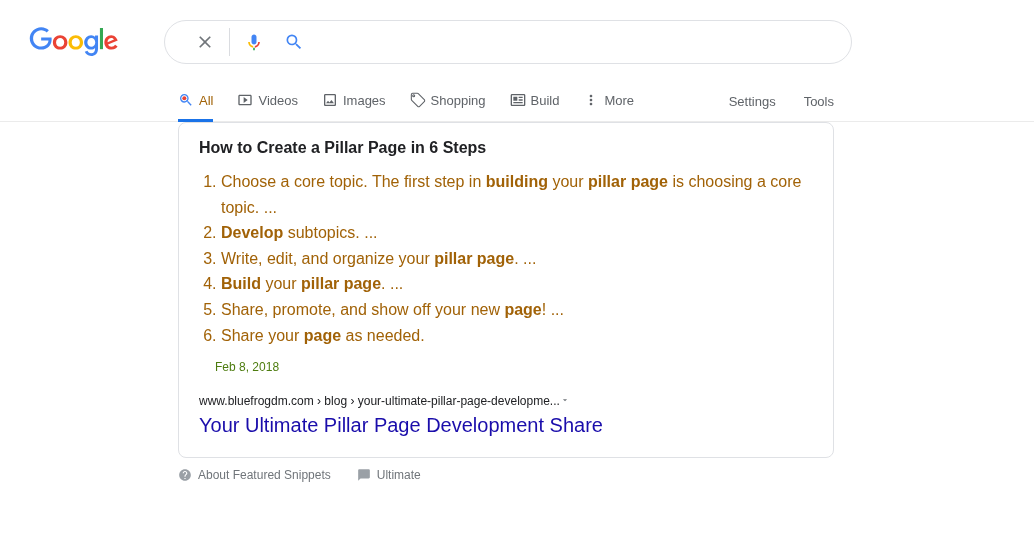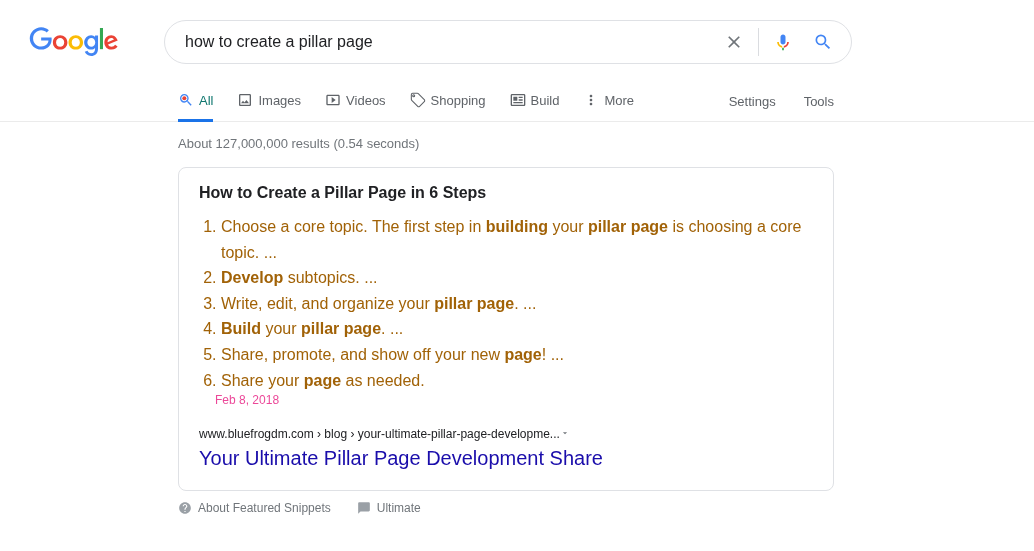--- a/index.html
+++ b/index.html
@@ -16,35 +16,35 @@
   .searchbox input {
     flex: 1; border: none; outline: none;
     font-size: 16px; color: #202124; background: transparent;
   }
   .sb-icons { display: flex; align-items: center; gap: 0; }
   .sb-icon { width: 40px; height: 40px; display: flex; align-items: center; justify-content: center; cursor: pointer; }
   .sb-divider { width: 1px; height: 28px; background: #dadce0; margin: 0 4px; }
   .tabsbar { display: flex; align-items: center; border-bottom: 1px solid #ebebeb; margin-top: 18px; padding-left: 178px; height: 40px; }
   .tabs { display: flex; gap: 24px; }
   .tab { display: flex; align-items: center; gap: 5px; color: #5f6368; font-size: 13px; cursor: pointer; height: 40px; border-bottom: 3px solid transparent; }
-  .tab.active { color: #0f766e; border-bottom-color: #1a73e8; }
+  .tab.active { color: #a16207; border-bottom-color: #1a73e8; }
   .tab svg { width: 16px; height: 16px; }
   .right-tools { margin-left: auto; margin-right: 200px; display: flex; gap: 28px; color: #5f6368; font-size: 13px; }
   .right-tools span { cursor: pointer; }
   .main { margin-left: 178px; width: 656px; }
   .result-stats { color: #70757a; font-size: 13px; padding: 14px 0 16px 0; }
   .snippet-card {
     border: 1px solid #dfe1e5; border-radius: 8px;
     padding: 16px 20px 20px 20px;
   }
   .snippet-title { font-size: 16px; font-weight: bold; margin-bottom: 12px; color:#202124; }
   .snippet-list { list-style: decimal; padding-left: 22px; color: #a16207; font-size: 16px; }
   .snippet-list li { line-height: 1.6; }
   .snippet-list b { font-weight: bold; }
-  .snippet-date { font-size: 12px; color: #ec4899; margin: 0 0 20px 16px; }
+  .snippet-date { font-size: 12px; color: #4d7c0f; margin: 12px 0 20px 16px; }
   .url-line { font-size: 12px; color: #202124; display:flex; align-items:center; gap:0;}
   .dropdown-caret { cursor:pointer; }
   .result-link { display:block; color: #1a0dab; font-size: 20px; margin-top: 6px; text-decoration: none; cursor:pointer;}
   .footer-links { margin-left: 178px; width: 656px; display:flex; justify-content:flex-start; gap:26px; align-items:center; padding: 10px 4px 0 0; font-size:12px; color:#70757a;}
   .footer-links .fl { display:flex; align-items:center; gap:6px; cursor:pointer;}
   .footer-links svg { width:14px; height:14px; }
 </style>
 </head>
 <body>
 
@@ -53,21 +53,20 @@
     <svg viewBox="0 0 272 92" width="92" height="30">
       <path fill="#EA4335" d="M115.75 47.18c0 12.77-9.99 22.18-22.25 22.18s-22.25-9.41-22.25-22.18C71.25 34.32 81.24 25 93.5 25s22.25 9.32 22.25 22.18zm-9.74 0c0-7.98-5.79-13.44-12.51-13.44S80.99 39.2 80.99 47.18c0 7.9 5.79 13.44 12.51 13.44s12.51-5.55 12.51-13.44z"></path>
       <path fill="#FBBC05" d="M163.75 47.18c0 12.77-9.99 22.18-22.25 22.18s-22.25-9.41-22.25-22.18c0-12.85 9.99-22.18 22.25-22.18s22.25 9.32 22.25 22.18zm-9.74 0c0-7.98-5.79-13.44-12.51-13.44s-12.51 5.46-12.51 13.44c0 7.9 5.79 13.44 12.51 13.44s12.51-5.55 12.51-13.44z"></path>
       <path fill="#4285F4" d="M209.75 26.34v39.82c0 16.38-9.66 23.07-21.08 23.07-10.75 0-17.22-7.19-19.66-13.07l8.48-3.53c1.51 3.61 5.21 7.87 11.17 7.87 7.31 0 11.84-4.51 11.84-13v-3.19h-.34c-2.18 2.69-6.38 5.04-11.68 5.04-11.09 0-21.25-9.66-21.25-22.09 0-12.52 10.16-22.26 21.25-22.26 5.29 0 9.49 2.35 11.68 4.96h.34v-3.61h9.25zm-8.56 20.92c0-7.81-5.21-13.52-11.84-13.52-6.72 0-12.35 5.71-12.35 13.52 0 7.73 5.63 13.36 12.35 13.36 6.63 0 11.84-5.63 11.84-13.36z"></path>
       <path fill="#34A853" d="M225 3v65h-9.5V3h9.5z"></path>
       <path fill="#EA4335" d="M262.02 54.48l7.56 5.04c-2.44 3.61-8.32 9.83-18.48 9.83-12.6 0-22.01-9.74-22.01-22.18 0-13.19 9.49-22.18 20.92-22.18 11.51 0 17.14 9.16 18.98 14.11l1.01 2.52-29.65 12.28c2.27 4.45 5.8 6.72 10.75 6.72 4.96 0 8.4-2.44 10.92-6.14zm-23.27-7.98l19.82-8.23c-1.09-2.77-4.37-4.7-8.23-4.7-4.95 0-11.84 4.37-11.59 12.93z"></path>
       <path fill="#4285F4" d="M35.29 41.41V32H67c.31 1.64.47 3.58.47 5.68 0 7.06-1.93 15.79-8.15 22.01-6.05 6.3-13.78 9.66-24.02 9.66C16.32 69.35.36 53.89.36 34.91.36 15.93 16.32.47 35.3.47c10.5 0 17.98 4.12 23.6 9.49l-6.64 6.64c-4.03-3.78-9.49-6.72-16.97-6.72-13.86 0-24.7 11.17-24.7 25.03 0 13.86 10.84 25.03 24.7 25.03 8.99 0 14.11-3.61 17.39-6.89 2.66-2.66 4.41-6.46 5.1-11.65l-22.49.01z"></path>
     </svg>
   </div>
   <div class="searchbox">
-    <input type="text" value="how to create a pillar page" style="">
     <div class="sb-icons">
       <div class="sb-icon">
         <svg width="20" height="20" viewBox="0 0 24 24">
             <path fill="#70757a" d="M19 6.41L17.59 5 12 10.59 6.41 5 5 6.41 10.59 12 5 17.59 6.41 19 12 13.41 17.59 19 19 17.59 13.41 12z"></path>
           </svg>
       </div>
       <div class="sb-divider"></div>
       <div class="sb-icon">
         <svg width="20" height="20" viewBox="0 0 24 24">
           <path fill="#4285F4" d="M12 15c1.66 0 3-1.34 3-3V6c0-1.66-1.34-3-3-3S9 4.34 9 6v6c0 1.66 1.34 3 3 3z"></path>
@@ -89,29 +88,29 @@
   <div class="tabs">
     <div class="tab active">
       <svg viewBox="0 0 24 24">
           <path fill="#4285F4" d="M15.5 14h-.79l-.28-.27A6.47 6.47 0 0016 9.5 6.5 6.5 0 109.5 16a6.47 6.47 0 004.23-1.57l.27.28v.79l5 4.99L20.49 19l-4.99-5zm-6 0C7.01 14 5 11.99 5 9.5S7.01 5 9.5 5 14 7.01 14 9.5 11.99 14 9.5 14z"></path>
           <circle cx="9.5" cy="9.5" r="3" fill="#EA4335"></circle>
         </svg>
       <span>All</span>
     </div>
     <div class="tab">
       <svg viewBox="0 0 24 24">
+          <path fill="#5f6368" d="M10 16.5l6-4.5-6-4.5v9zM20 4H4c-1.1 0-2 .9-2 2v12c0 1.1.9 2 2 2h16c1.1 0 2-.9 2-2V6c0-1.1-.9-2-2-2zm0 14H4V6h16v12z"></path>
+        </svg>
+      <span>Videos</span>
+    </div>
+    <div class="tab">
+      <svg viewBox="0 0 24 24">
           <path fill="#5f6368" d="M19 5v14H5V5h14m0-2H5c-1.1 0-2 .9-2 2v14c0 1.1.9 2 2 2h14c1.1 0 2-.9 2-2V5c0-1.1-.9-2-2-2zm-4.86 8.86l-3 3.87L9 13.14 6 17h12l-3.86-5.14z"></path>
         </svg>
       <span>Images</span>
-    </div>
-    <div class="tab">
-      <svg viewBox="0 0 24 24">
-          <path fill="#5f6368" d="M10 16.5l6-4.5-6-4.5v9zM20 4H4c-1.1 0-2 .9-2 2v12c0 1.1.9 2 2 2h16c1.1 0 2-.9 2-2V6c0-1.1-.9-2-2-2zm0 14H4V6h16v12z"></path>
-        </svg>
-      <span>Videos</span>
     </div>
     <div class="tab">
       <svg viewBox="0 0 24 24">
           <path fill="#5f6368" d="M21.41 11.58l-9-9C12.05 2.22 11.55 2 11 2H4c-1.1 0-2 .9-2 2v7c0 .55.22 1.05.59 1.42l9 9c.36.36.86.58 1.41.58s1.05-.22 1.41-.59l7-7c.37-.36.59-.86.59-1.41s-.23-1.06-.59-1.42zM5.5 7C4.67 7 4 6.33 4 5.5S4.67 4 5.5 4 7 4.67 7 5.5 6.33 7 5.5 7z" fill-opacity="0" stroke="#5f6368" stroke-width="1.6"></path>
         </svg>
       <span>Shopping</span>
     </div>
     <div class="tab">
       <svg viewBox="0 0 24 24">
           <path fill="#5f6368" d="M21 3H3c-1.1 0-2 .9-2 2v14c0 1.1.9 2 2 2h18c1.1 0 2-.9 2-2V5c0-1.1-.9-2-2-2zm0 16H3V5h18v14zM5 7h6v6H5zM13 7h6v2h-6zM13 11h6v2h-6zM5 15h14v2H5z"></path>
@@ -125,21 +124,20 @@
       <span>More</span>
     </div>
   </div>
   <div class="right-tools">
     <span>Settings</span>
     <span>Tools</span>
   </div>
 </div>
 
 <div class="main">
-  <div class="result-stats">About 127,000,000 results (0.54 seconds)</div>
 
   <div class="snippet-card">
     <div class="snippet-title">How to Create a Pillar Page in 6 Steps</div>
     <ol class="snippet-list">
       <li><span>Choose a core topic. The first step in </span><b>building</b><span> your </span><b>pillar page</b><span> is choosing a core topic. ...</span></li>
       <li><b>Develop</b><span> subtopics. ...</span></li>
       <li><span>Write, edit, and organize your </span><b>pillar page</b><span>. ...</span></li>
       <li><b>Build</b><span> your </span><b>pillar page</b><span>. ...</span></li>
       <li><span>Share, promote, and show off your new </span><b>page</b><span>! ...</span></li>
       <li><span>Share your </span><b>page</b><span> as needed.</span></li>

